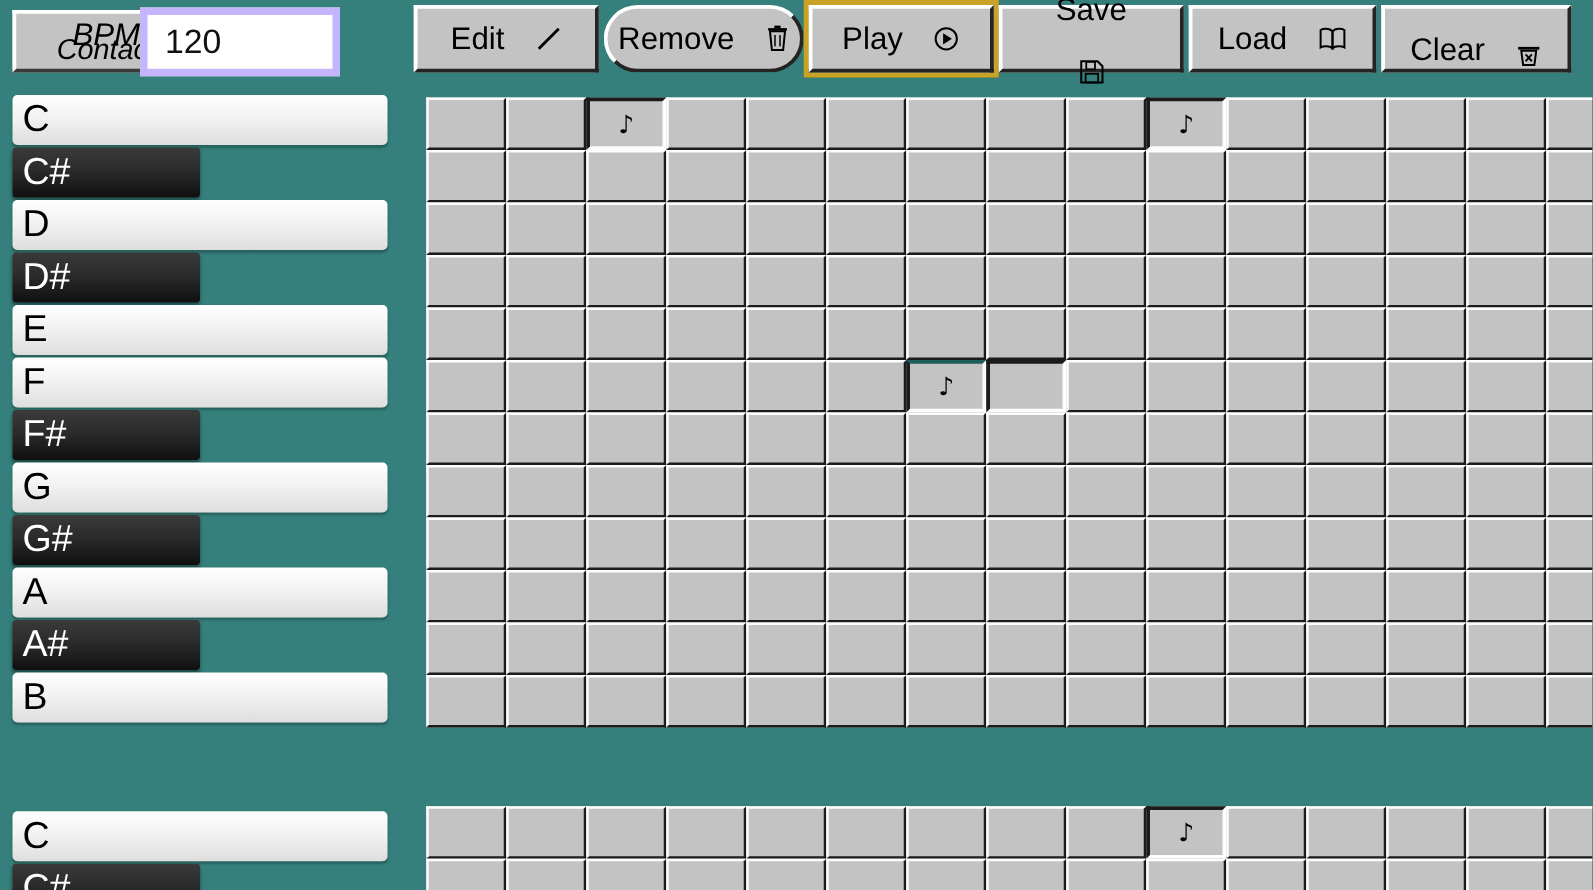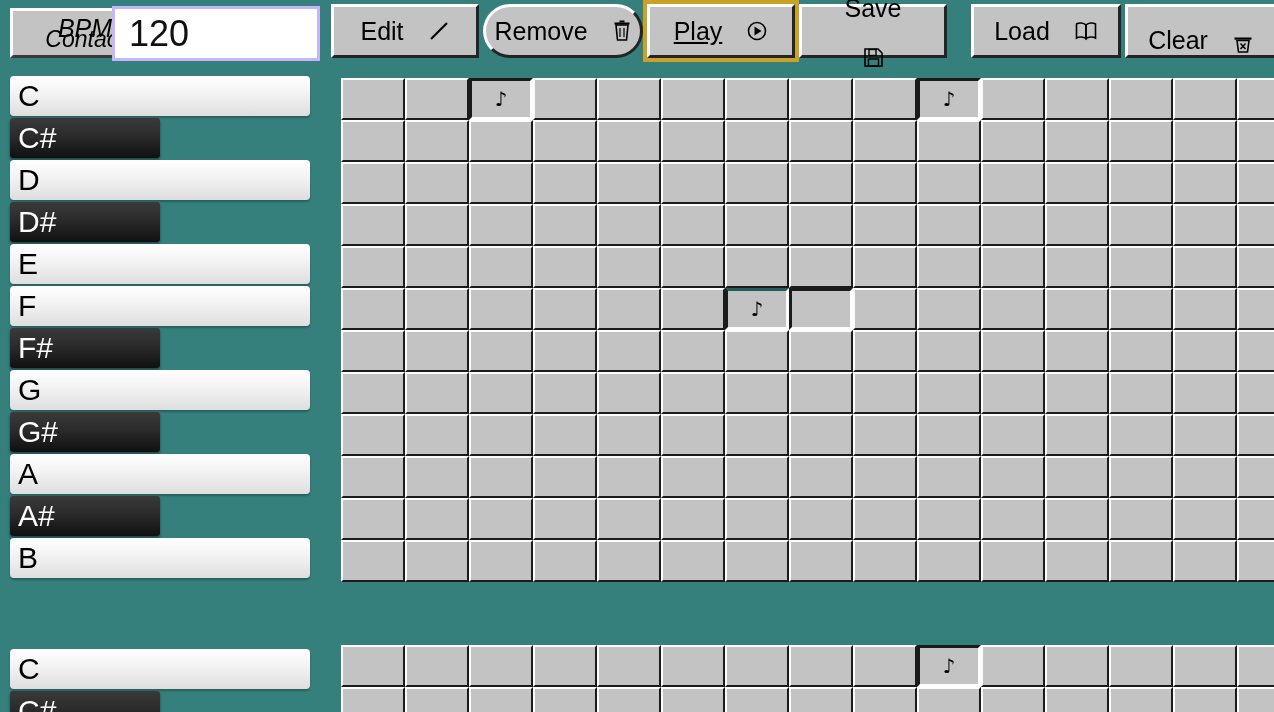--- a/index.html
+++ b/index.html
@@ -78,27 +78,27 @@
     left: 0; top: 18px;
     width: 150px;
     text-align: center;
     font-size: 23px;
     color: #000;
   }
 
   .bpm-input {
     position: absolute;
     left: 102px; top: 0;
-    width: 208px;
+    width: 160px;
     height: 55px;
     box-sizing: border-box;
     background: #ffffff;
-    border: 3px solid #c4b5fd;
+    border: 6px solid #c4b5fd;
     font-family: "Liberation Sans", sans-serif;
-    font-size: 36px;
+    font-size: 27px;
     color: #111;
     padding: 0 0 0 14px;
     outline: none;
   }
 
   
   .toolbar {
     position: absolute;
     left: 331px; top: 4px;
     width: 943px;
@@ -128,33 +128,32 @@
     cursor: pointer;
     white-space: nowrap;
   }
 
   .tbtn .ic { display: inline-flex; align-items: center; }
 
   .tbtn-edit   { width: 148px; }
   .tbtn-remove { width: 160px; border-radius: 27px; }
   .tbtn-play   { width: 148px; }
   .tbtn-save   { width: 148px; flex-direction: column; }
-  .tbtn-load   { width: 150px; margin-left: 20px; }
+  .tbtn-load   { width: 150px; }
   .tbtn-clear  { width: 152px; align-items: flex-end; }
 
   .focus-wrap {
     position: relative;
     padding: 4px;
     margin: -4px 0 0 -4px;
   }
   .focus-wrap.focused {
     outline: 4px solid #c9a227;
     outline-offset: -4px;
     background: #4d7c0f;
-    text-decoration: underline;
   }
 
   
   .keyboard {
     position: absolute;
     left: 0;
     top: 70px;
     width: 330px;
   }
 

